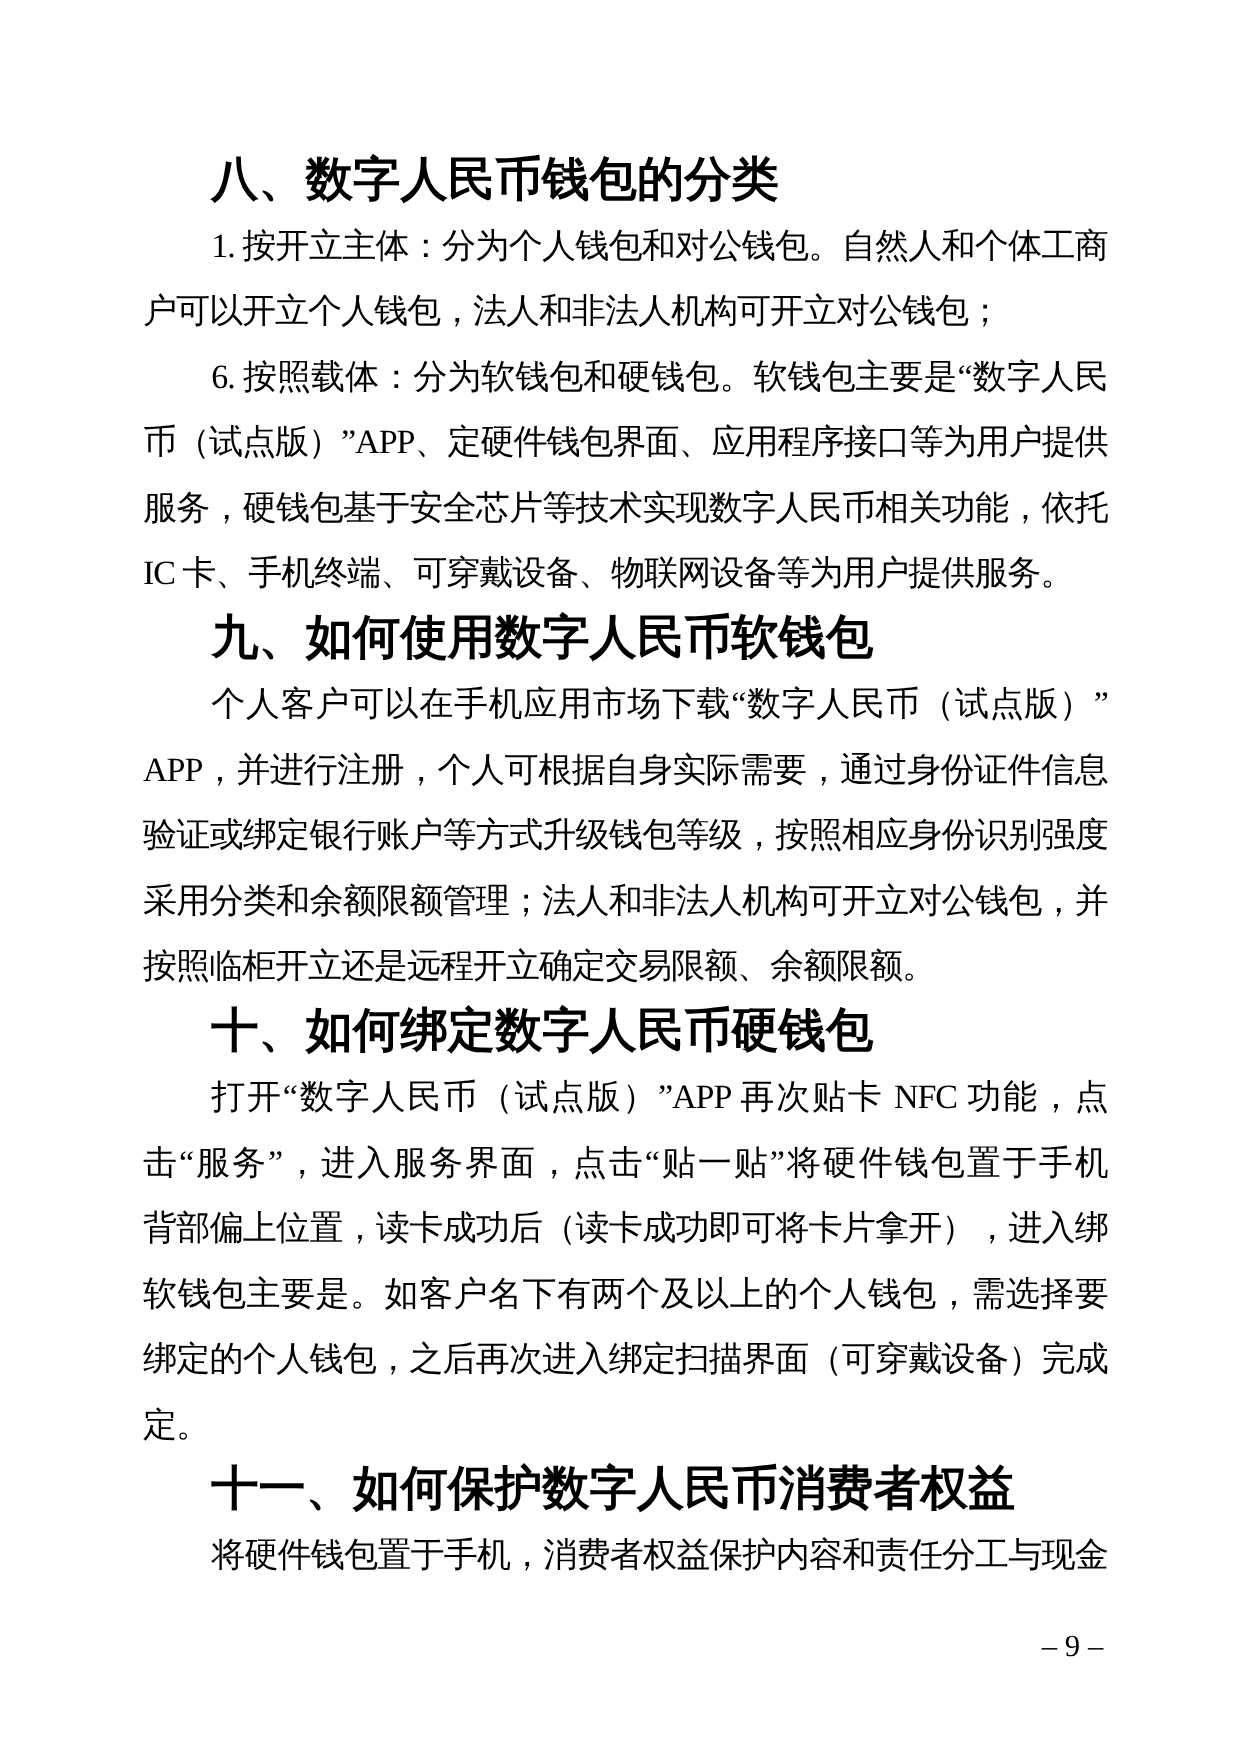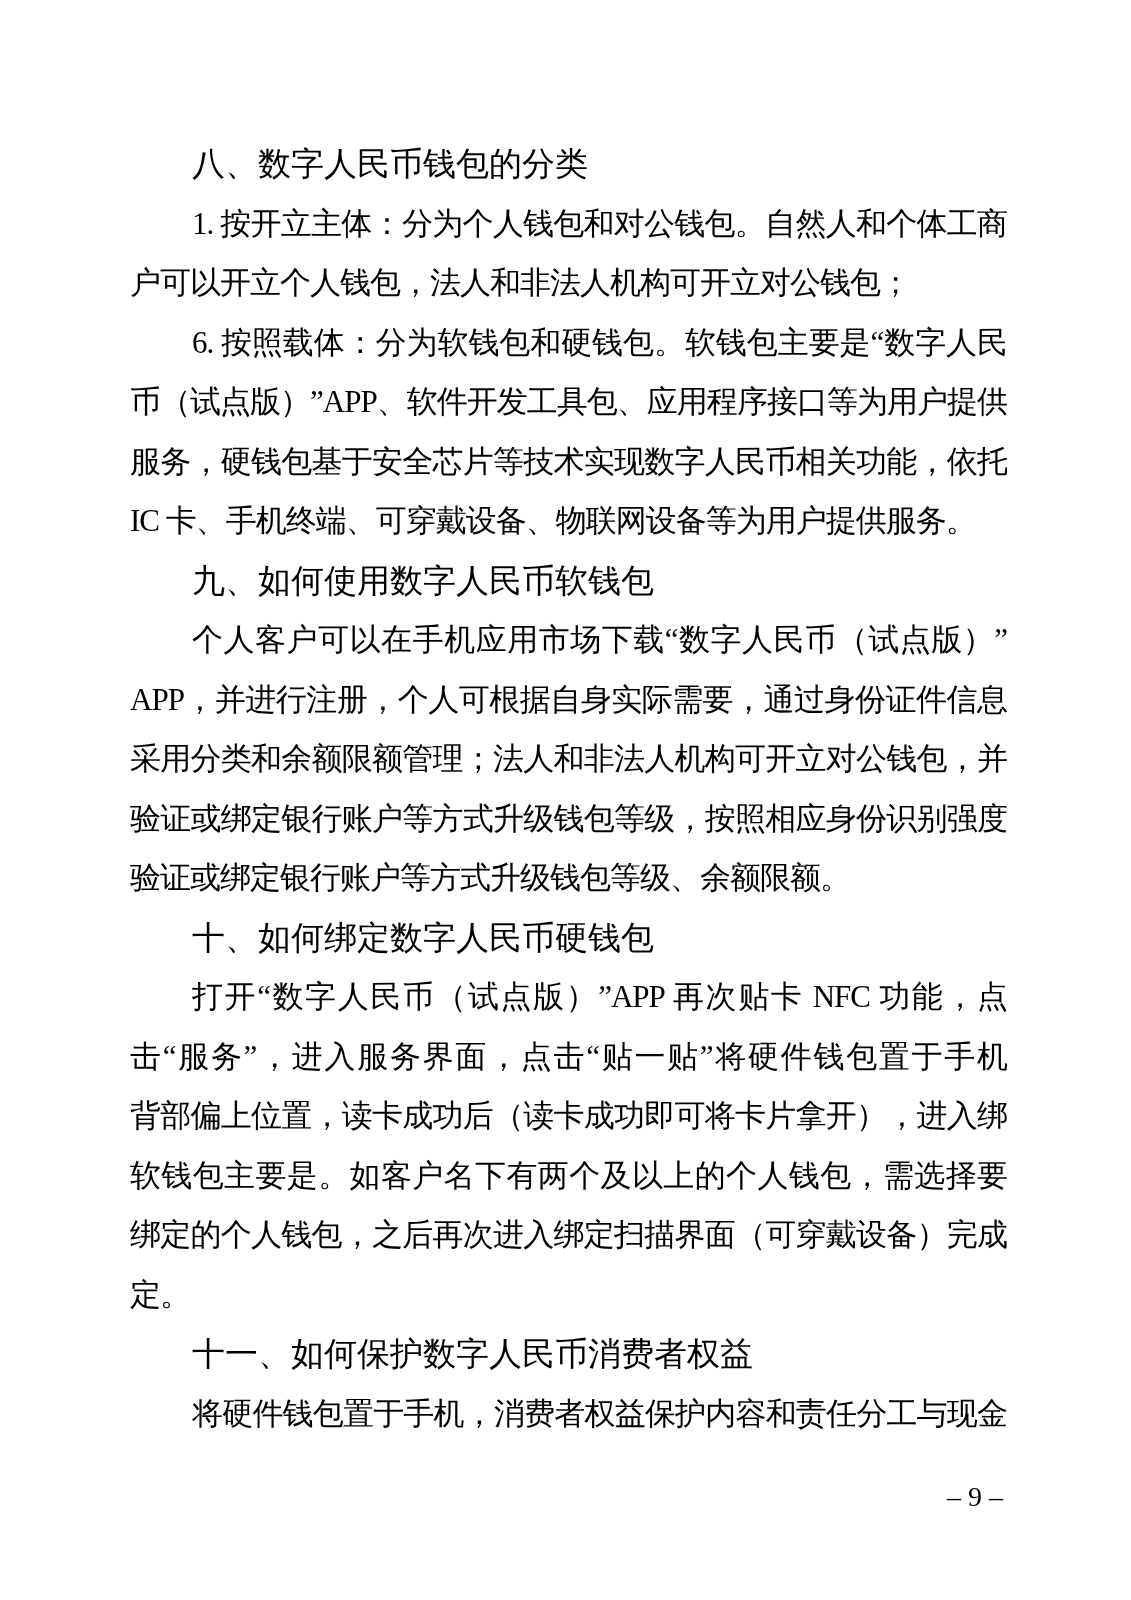--- a/index.html
+++ b/index.html
@@ -28,22 +28,22 @@
   }
   .tline.jl {
     text-align: justify;
     text-align-last: justify;
   }
   .tline.indent {
     text-indent: 62px;
   }
   .hline {
     font-family: "Liberation Sans", "DejaVu Sans", sans-serif;
-    font-weight: normal;
-    font-size: 33px;
+    font-weight: bold;
+    font-size: 43px;
     letter-spacing: 0;
     text-indent: 62px;
     height: 59.5px;
     line-height: 59.5px;
     overflow: hidden;
   }
   .page-number {
     position: absolute;
     top: 1480px;
     right: 128px;
@@ -55,29 +55,29 @@
 </style>
 </head>
 <body>
 
 <div class="page">
   <div class="doc-body">
       <div class="hline">八、数字人民币钱包的分类</div>
       <div class="tline jl indent">1. 按开立主体：分为个人钱包和对公钱包。自然人和个体工商</div>
       <div class="tline">户可以开立个人钱包，法人和非法人机构可开立对公钱包；</div>
       <div class="tline jl indent">6. 按照载体：分为软钱包和硬钱包。软钱包主要是“数字人民</div>
-      <div class="tline jl">币（试点版）”APP、软件开发工具包、应用程序接口等为用户提供</div>
+      <div class="tline jl">币（试点版）”APP、定硬件钱包界面、应用程序接口等为用户提供</div>
       <div class="tline jl">服务，硬钱包基于安全芯片等技术实现数字人民币相关功能，依托</div>
       <div class="tline">IC 卡、手机终端、可穿戴设备、物联网设备等为用户提供服务。</div>
       <div class="hline">九、如何使用数字人民币软钱包</div>
       <div class="tline jl indent">个人客户可以在手机应用市场下载“数字人民币（试点版）”</div>
       <div class="tline jl">APP，并进行注册，个人可根据自身实际需要，通过身份证件信息</div>
+      <div class="tline jl">验证或绑定银行账户等方式升级钱包等级，按照相应身份识别强度</div>
       <div class="tline jl">采用分类和余额限额管理；法人和非法人机构可开立对公钱包，并</div>
-      <div class="tline jl">验证或绑定银行账户等方式升级钱包等级，按照相应身份识别强度</div>
-      <div class="tline">验证或绑定银行账户等方式升级钱包等级、余额限额。</div>
+      <div class="tline">按照临柜开立还是远程开立确定交易限额、余额限额。</div>
       <div class="hline">十、如何绑定数字人民币硬钱包</div>
       <div class="tline jl indent">打开“数字人民币（试点版）”APP 再次贴卡 NFC 功能，点</div>
       <div class="tline jl">击“服务”，进入服务界面，点击“贴一贴”将硬件钱包置于手机</div>
       <div class="tline jl">背部偏上位置，读卡成功后（读卡成功即可将卡片拿开），进入绑</div>
       <div class="tline jl">软钱包主要是。如客户名下有两个及以上的个人钱包，需选择要</div>
       <div class="tline jl">绑定的个人钱包，之后再次进入绑定扫描界面（可穿戴设备）完成绑</div>
       <div class="tline">定。</div>
       <div class="hline">十一、如何保护数字人民币消费者权益</div>
       <div class="tline jl indent">将硬件钱包置于手机，消费者权益保护内容和责任分工与现金</div>
     </div>

